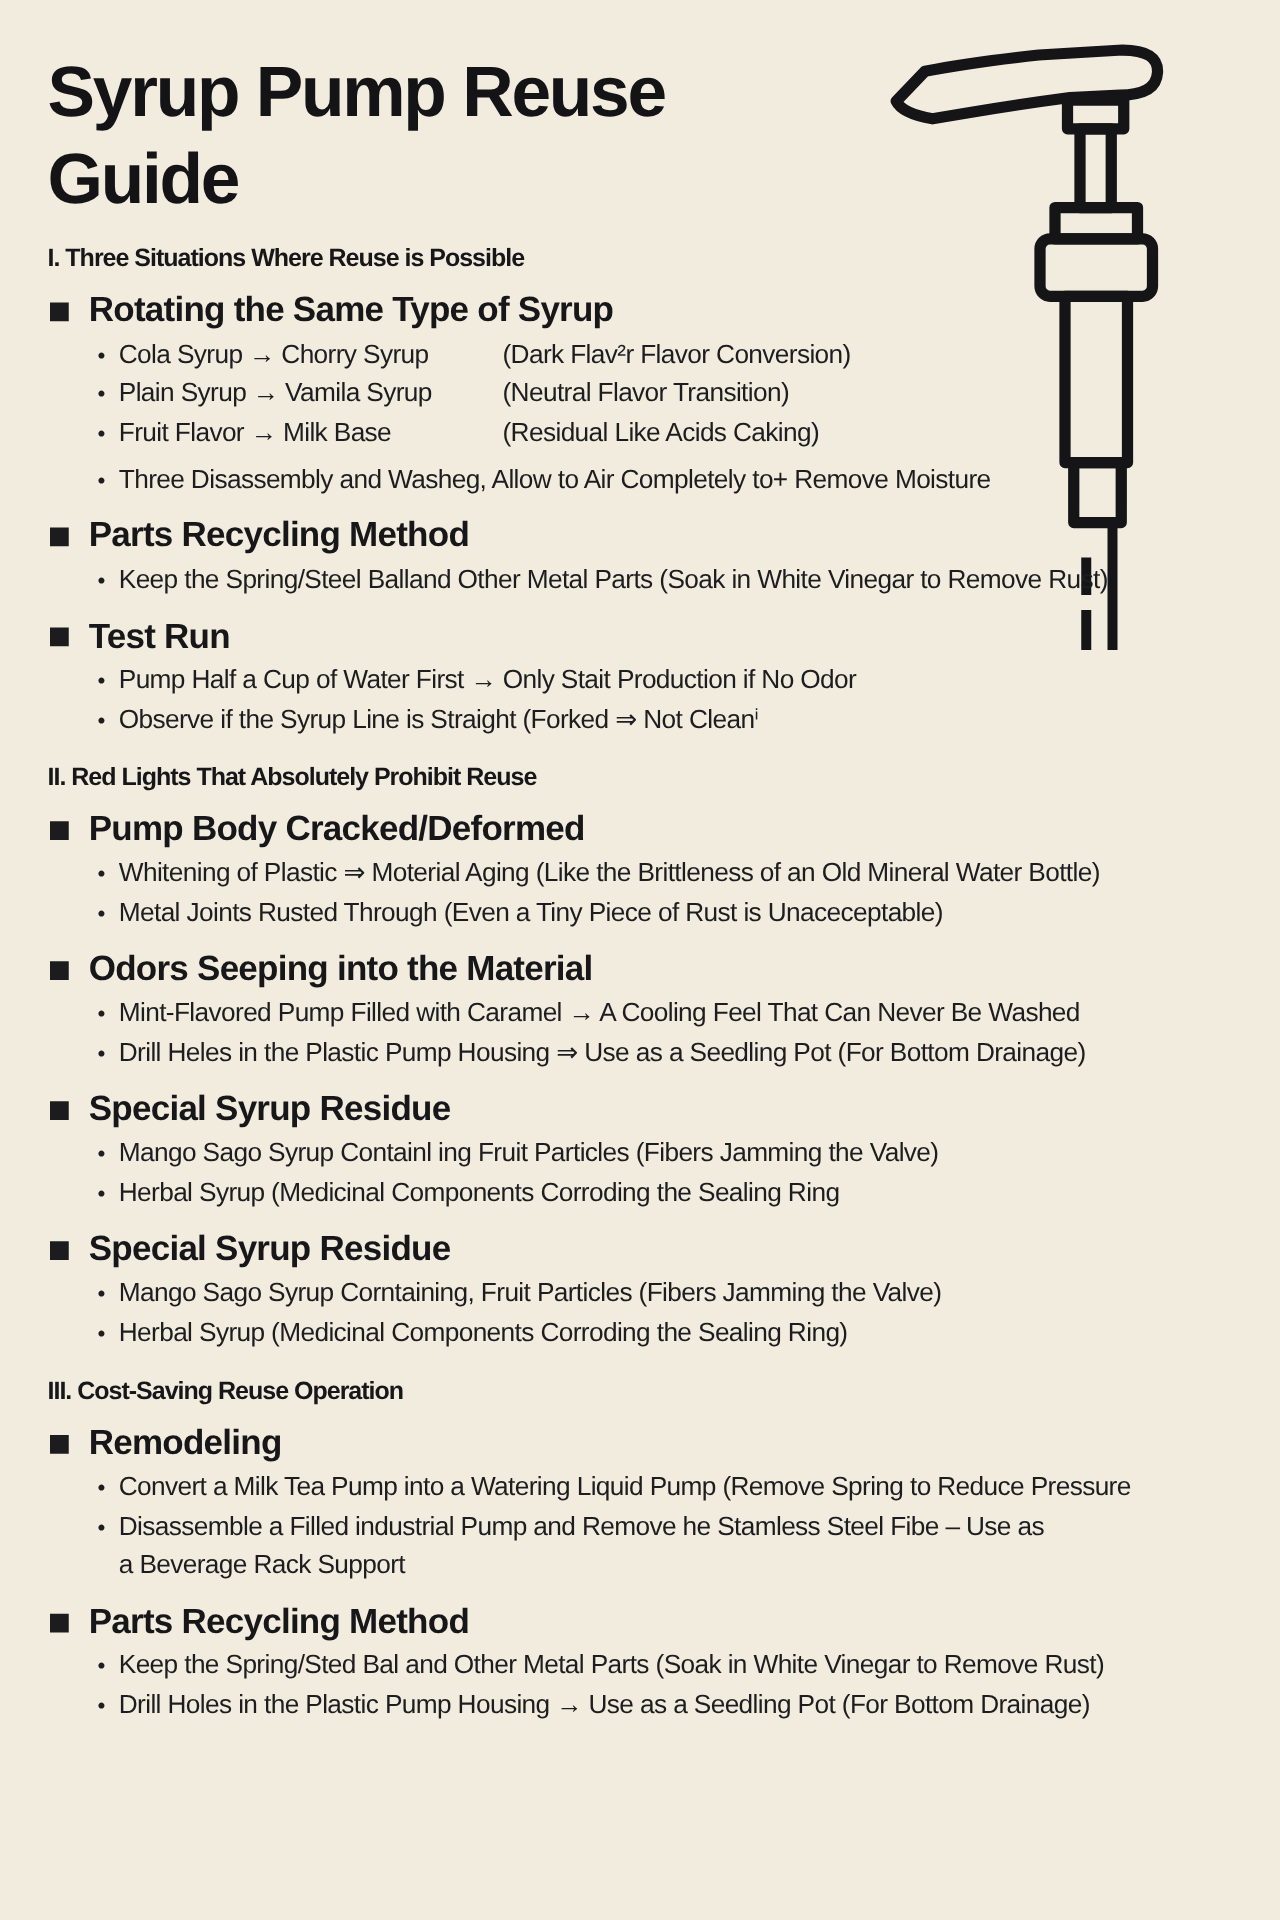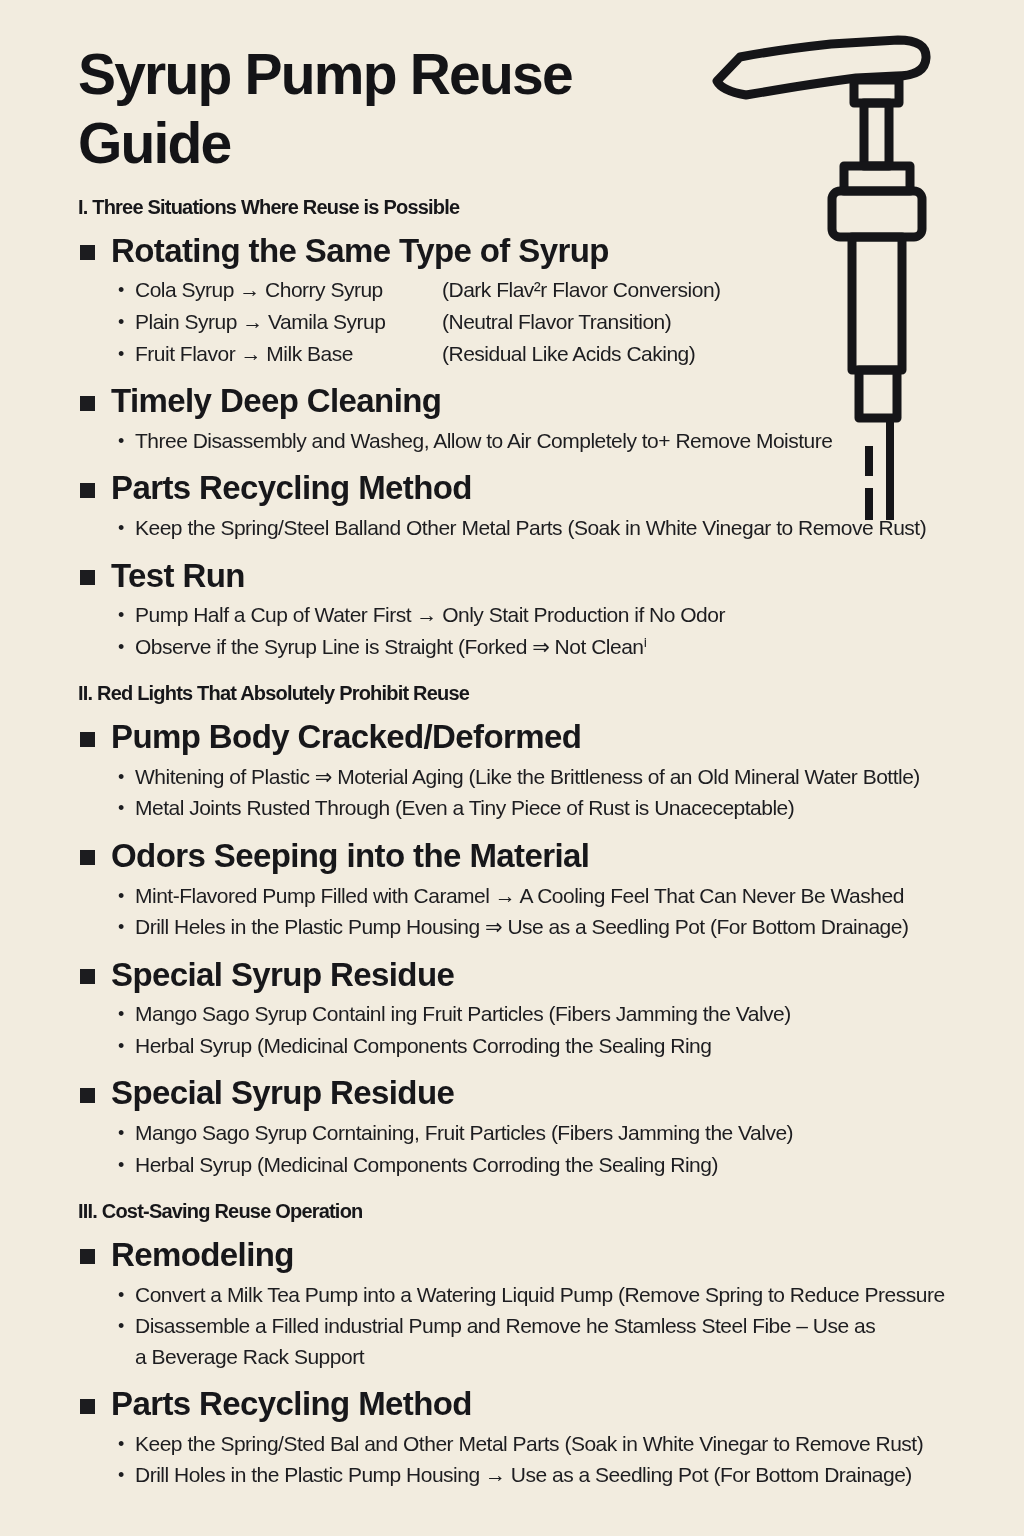--- a/index.html
+++ b/index.html
@@ -9,21 +9,21 @@
   body {
     width: 1024px;
     height: 1536px;
     background: #f2ecdf;
     color: #17171a;
     font-family: "Liberation Sans", "DejaVu Sans", sans-serif;
     overflow: hidden;
     position: relative;
   }
   main {
-    padding: 40px 20px 0 78px;
+    padding: 40px 20px 0 38px;
     position: relative;
     z-index: 1;
   }
   h1.page-title {
     font-size: 57px;
     font-weight: 700;
     line-height: 1.21;
     letter-spacing: -1.8px;
     margin: 0 0 18px 0;
     max-width: 640px;
@@ -45,21 +45,21 @@
     margin: 10px 0 2px 0;
   }
   .square-icon {
     width: 15px;
     height: 15px;
     background: #1c1c1f;
     flex: 0 0 15px;
     margin: 3px 16px 0 2px;
   }
   .subheading-label {
-    font-size: 33px;
+    font-size: 28px;
     font-weight: 700;
     letter-spacing: -0.6px;
     line-height: 1.35;
     color: #17171a;
   }
   ul.bullets {
     list-style: none;
     margin: 2px 0 6px 0;
     padding: 0;
   }
@@ -157,24 +157,20 @@
 
   <li class="bullet">
     <span class="bullet-dot">•</span>
     <span class="bullet-text col">Fruit Flavor → Milk Base</span>
   <span class="bullet-note">(Residual Like Acids Caking)</span>
               </li>
 </ul>
   </div>
 
   <div class="block">
-    <div class="subheading-row">
-      <span class="square-icon"></span>
-      <span class="subheading-label">Timely Deep Cleaning</span>
-    </div>
     <ul class="bullets">
   <li class="bullet">
     <span class="bullet-dot">•</span>
     <span class="bullet-text">Three Disassembly and Washeg, Allow to Air Completely to+ Remove Moisture</span>
   </li>
 </ul>
   </div>
 
   <div class="block">
     <div class="subheading-row">

